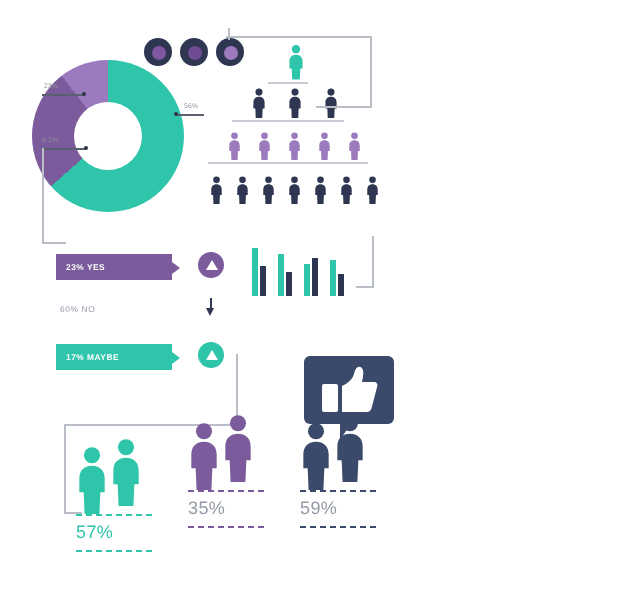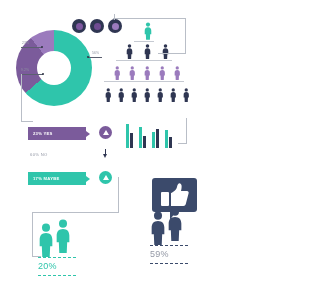--- a/index.html
+++ b/index.html
@@ -227,22 +227,35 @@
       <div class="abs" style="left: 38px; top: 12px; width: 48px; height: 70px;">
         <div class="person" style="left: 0px; top: 6px;"><svg width="16" height="34" viewBox="0 0 10 22">
             <circle cx="5" cy="3" r="2.6" fill="#2fc5ab"></circle>
             <path d="M5 6.4 C2.2 6.4 0.9 8.2 0.9 10.6 L0.9 15 L2.3 15 L2.6 22 L7.4 22 L7.7 15 L9.1 15 L9.1 10.6 C9.1 8.2 7.8 6.4 5 6.4 Z" fill="#2fc5ab"></path>
           </svg></div>
         <div class="person" style="left: 17px; top: 2px;"><svg width="16" height="34" viewBox="0 0 10 22">
             <circle cx="5" cy="3" r="2.6" fill="#2fc5ab"></circle>
             <path d="M5 6.4 C2.2 6.4 0.9 8.2 0.9 10.6 L0.9 15 L2.3 15 L2.6 22 L7.4 22 L7.7 15 L9.1 15 L9.1 10.6 C9.1 8.2 7.8 6.4 5 6.4 Z" fill="#2fc5ab"></path>
           </svg></div>
         <div class="dots" style="left: 0px; top: 40px; width: 38px; border-top: 1px dashed rgb(47, 197, 171);"></div>
-        <div class="statpct" style="left: 0px; top: 44px; color: rgb(47, 197, 171);">20%</div>
+        <div class="statpct" style="left: 0px; top: 44px; color: rgb(47, 197, 171);">57%</div>
         <div class="dots" style="left: 0px; top: 58px; width: 38px; border-top: 1px dashed rgb(47, 197, 171);"></div>
+      </div>
+      <div class="abs" style="left: 94px; top: 0px; width: 48px; height: 70px;">
+        <div class="person" style="left: 0px; top: 6px;"><svg width="16" height="34" viewBox="0 0 10 22">
+            <circle cx="5" cy="3" r="2.6" fill="#7b5b9b"></circle>
+            <path d="M5 6.4 C2.2 6.4 0.9 8.2 0.9 10.6 L0.9 15 L2.3 15 L2.6 22 L7.4 22 L7.7 15 L9.1 15 L9.1 10.6 C9.1 8.2 7.8 6.4 5 6.4 Z" fill="#7b5b9b"></path>
+          </svg></div>
+        <div class="person" style="left: 17px; top: 2px;"><svg width="16" height="34" viewBox="0 0 10 22">
+            <circle cx="5" cy="3" r="2.6" fill="#7b5b9b"></circle>
+            <path d="M5 6.4 C2.2 6.4 0.9 8.2 0.9 10.6 L0.9 15 L2.3 15 L2.6 22 L7.4 22 L7.7 15 L9.1 15 L9.1 10.6 C9.1 8.2 7.8 6.4 5 6.4 Z" fill="#7b5b9b"></path>
+          </svg></div>
+        <div class="dots" style="left: 0px; top: 40px; width: 38px; border-top: 1px dashed rgb(123, 91, 155);"></div>
+        <div class="statpct" style="left: 0px; top: 44px; color: rgb(148, 153, 166);">35%</div>
+        <div class="dots" style="left: 0px; top: 58px; width: 38px; border-top: 1px dashed rgb(123, 91, 155);"></div>
       </div>
       <div class="abs" style="left: 150px; top: 0px; width: 48px; height: 70px;">
         <div class="person" style="left: 0px; top: 6px;"><svg width="16" height="34" viewBox="0 0 10 22">
             <circle cx="5" cy="3" r="2.6" fill="#3b4a6b"></circle>
             <path d="M5 6.4 C2.2 6.4 0.9 8.2 0.9 10.6 L0.9 15 L2.3 15 L2.6 22 L7.4 22 L7.7 15 L9.1 15 L9.1 10.6 C9.1 8.2 7.8 6.4 5 6.4 Z" fill="#3b4a6b"></path>
           </svg></div>
         <div class="person" style="left: 17px; top: 2px;"><svg width="16" height="34" viewBox="0 0 10 22">
             <circle cx="5" cy="3" r="2.6" fill="#3b4a6b"></circle>
             <path d="M5 6.4 C2.2 6.4 0.9 8.2 0.9 10.6 L0.9 15 L2.3 15 L2.6 22 L7.4 22 L7.7 15 L9.1 15 L9.1 10.6 C9.1 8.2 7.8 6.4 5 6.4 Z" fill="#3b4a6b"></path>
           </svg></div>

